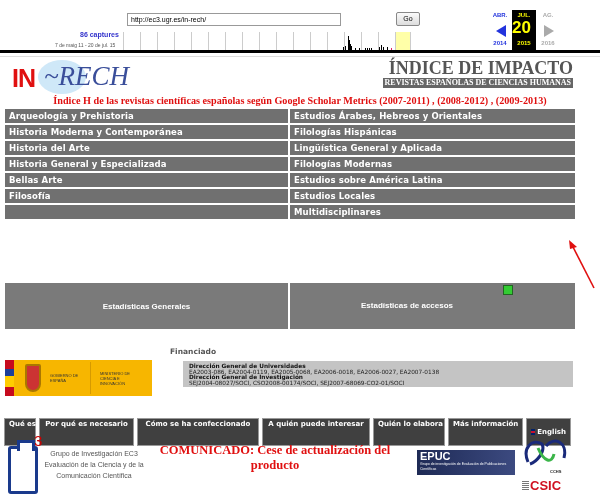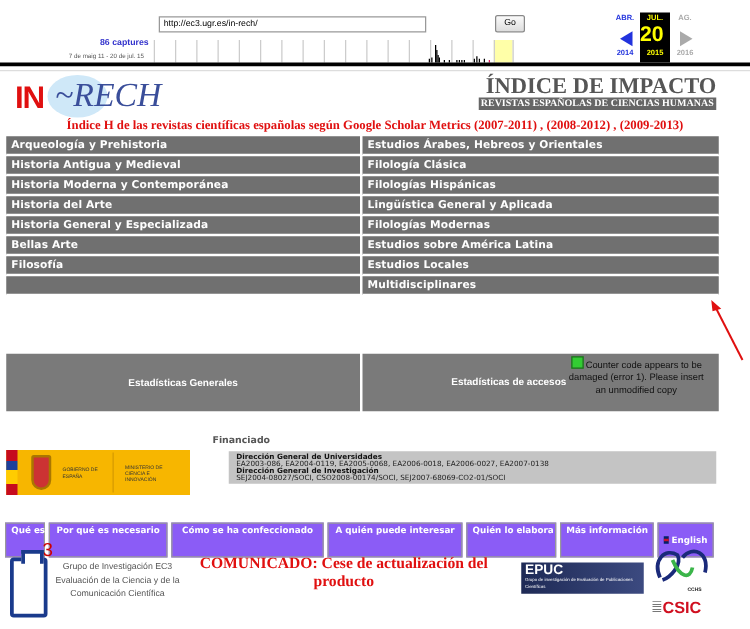--- a/index.html
+++ b/index.html
@@ -58,21 +58,21 @@
     .gov-stripe { position: absolute; left: 0; top: 0; width: 9px; height: 36px; background: linear-gradient(#c60b1e 0 25%, #1d3f9a 25% 45%, #ffcc00 45% 75%, #c60b1e 75%); }
     .gov-shield { position: absolute; left: 20px; top: 4px; width: 16px; height: 28px; background: #c33; border-radius: 2px 2px 8px 8px; border: 2px solid #a70; }
     .gov-text1 { position: absolute; left: 45px; top: 13px; font-size: 4px; color: #333; line-height: 5px; width: 40px; }
     .gov-div { position: absolute; left: 85px; top: 2px; width: 1px; height: 32px; background: #d69a00; }
     .gov-text2 { position: absolute; left: 95px; top: 11px; font-size: 4px; color: #333; line-height: 5px; width: 45px; }
     .fund { position: absolute; left: 183px; top: 361px; width: 390px; height: 26px; background: #c4c4c4; padding: 3px 6px; font-family: "DejaVu Sans", sans-serif; font-size: 5.8px; line-height: 5.5px; color: #222; }
     .fund b { color: #111; }
 
     
     .nav { position: absolute; left: 4px; top: 418px; height: 10px; display: flex; gap: 3px; }
-    .nav-btn { background: #8b5cf6; color: #fff; font-size: 7px; font-weight: bold; height: 28px; line-height: 10px; padding: 0 4px; border: 1px solid #999; cursor: pointer; font-family: "DejaVu Sans", sans-serif; white-space: nowrap; }
+    .nav-btn { background: #404040; color: #fff; font-size: 7px; font-weight: bold; height: 28px; line-height: 10px; padding: 0 4px; border: 1px solid #999; cursor: pointer; font-family: "DejaVu Sans", sans-serif; white-space: nowrap; }
     .nav-btn.en { display: flex; align-items: center; gap: 2px; }
     .flag { width: 10px; height: 6px; background: #012169; position: relative; overflow: hidden; }
     .flag::before { content: ""; position: absolute; left: 4px; top: 0; width: 2px; height: 6px; background: #c8102e; }
     .flag::after { content: ""; position: absolute; left: 0; top: 2px; width: 10px; height: 2px; background: #c8102e; }
 
     
     .ec3 { position: absolute; left: 5px; top: 436px; width: 140px; height: 62px; }
     .ec3-3 { position: absolute; left: 29px; top: -4px; font-size: 15px; color: #c00; font-family: "Liberation Sans", sans-serif; }
     .ec3-fig { position: absolute; left: 3px; top: 10px; width: 30px; height: 48px; border: 3px solid #1a3a8c; border-top-width: 3px; border-radius: 3px; }
     .ec3-fig::before { content: ""; position: absolute; left: 6px; top: -9px; width: 12px; height: 8px; border: 3px solid #1a3a8c; border-bottom: none; background: #fff; }
@@ -158,24 +158,20 @@
 <div class="hd-title">ÍNDICE DE IMPACTO</div>
 <div class="hd-sub">REVISTAS ESPAÑOLAS DE CIENCIAS HUMANAS</div>
 <div class="hd-index">Índice H de las revistas científicas españolas según Google Scholar Metrics (2007-2011) , (2008-2012) , (2009-2013)</div>
 
 <div class="grid">
   <div class="row">
       <div class="cell left">Arqueología y Prehistoria</div>
       <div class="cell right">Estudios Árabes, Hebreos y Orientales</div>
     </div>
   <div class="row">
-      <div class="cell left">Historia Antigua y Medieval</div>
-      <div class="cell right">Filología Clásica</div>
-    </div>
-  <div class="row">
       <div class="cell left">Historia Moderna y Contemporánea</div>
       <div class="cell right">Filologías Hispánicas</div>
     </div>
   <div class="row">
       <div class="cell left">Historia del Arte</div>
       <div class="cell right">Lingüística General y Aplicada</div>
     </div>
   <div class="row">
       <div class="cell left">Historia General y Especializada</div>
       <div class="cell right">Filologías Modernas</div>
@@ -198,21 +194,21 @@
   <line x1="28" y1="48" x2="6" y2="5" stroke="#e01010" stroke-width="1.6"></line>
   <polygon points="3,0 11,7 4,9" fill="#e01010"></polygon>
 </svg>
 
 <div class="stats">
   <div class="stat left">
       <span>Estadísticas Generales</span>
     </div>
   <div class="stat right">
     <span class="stat-right-label">Estadísticas de accesos</span>
-    <div class="counter"><span class="counter-icon"></span><span>Counter code appears to be damaged (error 1). Please insert an unmodified copy</span></div>
+    <div class="counter"><span class="counter-icon"></span></div>
   </div>
 </div>
 
 <div class="fin-label">Financiado</div>
 <div class="gov">
   <div class="gov-stripe"></div>
   <div class="gov-shield"></div>
   <div class="gov-text1">GOBIERNO DE ESPAÑA</div>
   <div class="gov-div"></div>
   <div class="gov-text2">MINISTERIO DE CIENCIA E INNOVACIÓN</div>

